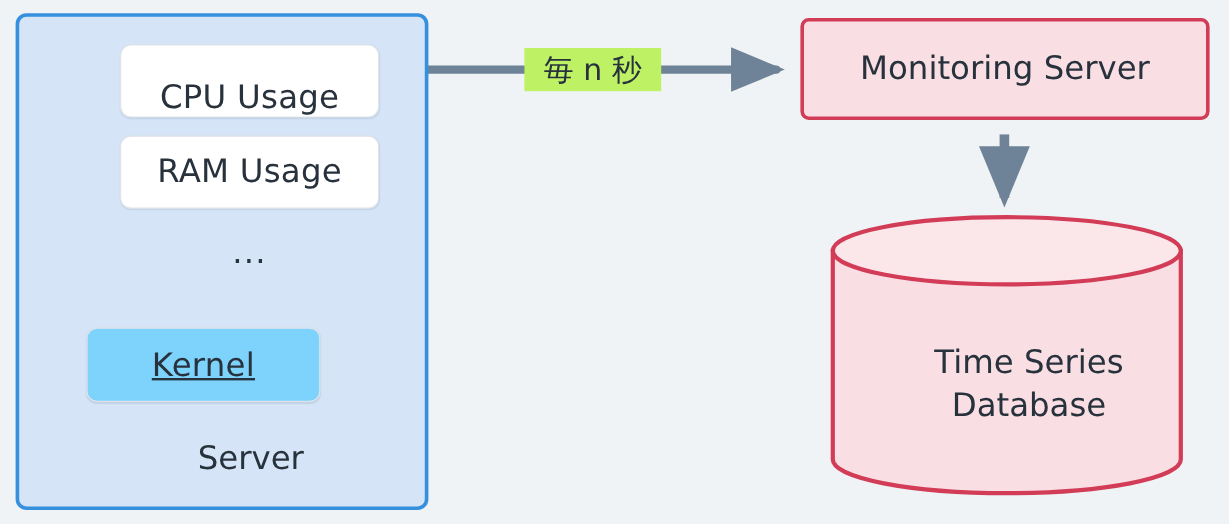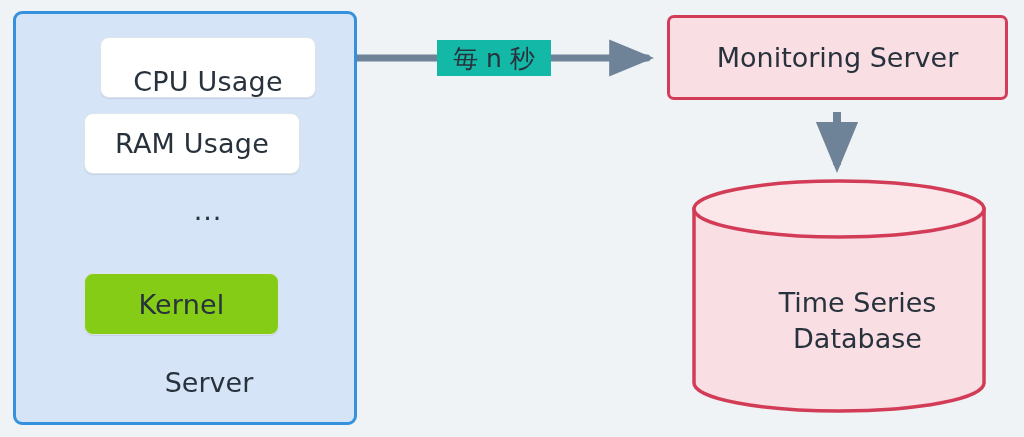--- a/index.html
+++ b/index.html
@@ -45,24 +45,25 @@
     border-radius: 9px;
     display: flex;
     align-items: center;
     justify-content: center;
     color: #28323d;
     font-size: 27px;
     letter-spacing: .2px;
     box-shadow: 0 1px 1px rgba(80,100,120,.14);
   }
   .metric-box.cpu  { left: 100px; top: 37px;  width: 216px; height: 61px; align-items: flex-end; }
-  .metric-box.ram  { left: 84px; top: 113px; width: 216px; height: 61px; }
+  .metric-box.ram  { left: 100px; top: 113px; width: 216px; height: 61px; }
   .metric-box.kernel {
-    left: 84px; top: 273px; width: 195px; height: 62px;
-    background: #84cc16;
+    left: 72px; top: 273px; width: 195px; height: 62px;
+    background: #7dd3fc;
+    text-decoration: underline;
   }
 
   .ellipsis-node {
     position: absolute;
     left: 100px;
     top: 195px;
     width: 216px;
     height: 30px;
     display: flex;
     align-items: center;
@@ -120,21 +121,21 @@
   
   .edge-label {
     position: absolute;
     left: 437px;
     top: 40px;
     width: 114px;
     height: 36px;
     display: flex;
     align-items: center;
     justify-content: center;
-    background: #14b8a6;
+    background: #bef264;
     color: #28323d;
     font-size: 25px;
     white-space: nowrap;
   }
 </style>
 </head>
 <body>
 
 <svg id="diagram-canvas" viewBox="0 0 1024 437" width="1024" height="437" xmlns="http://www.w3.org/2000/svg">
   <defs>

